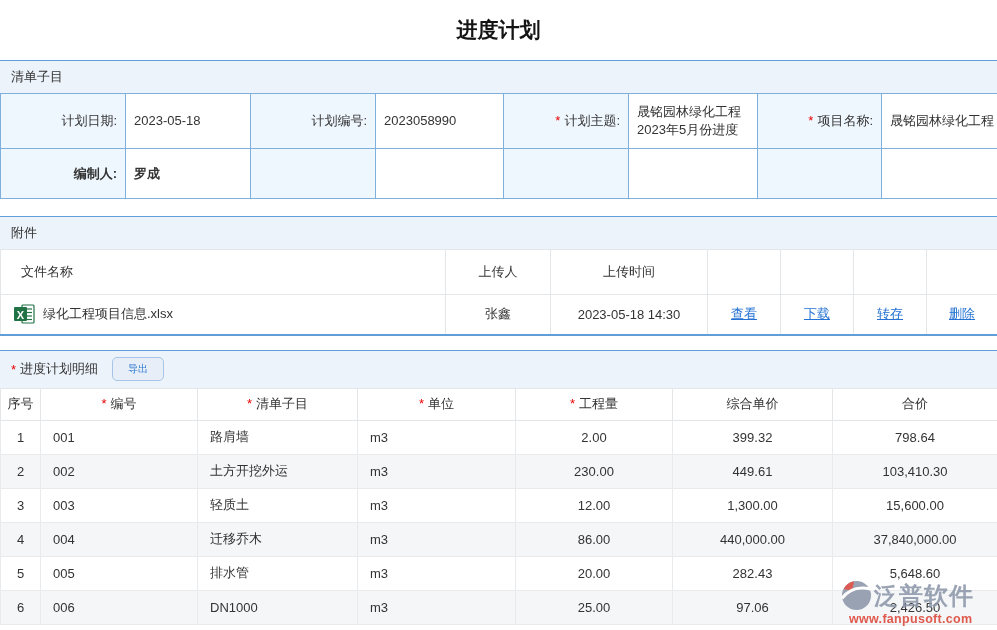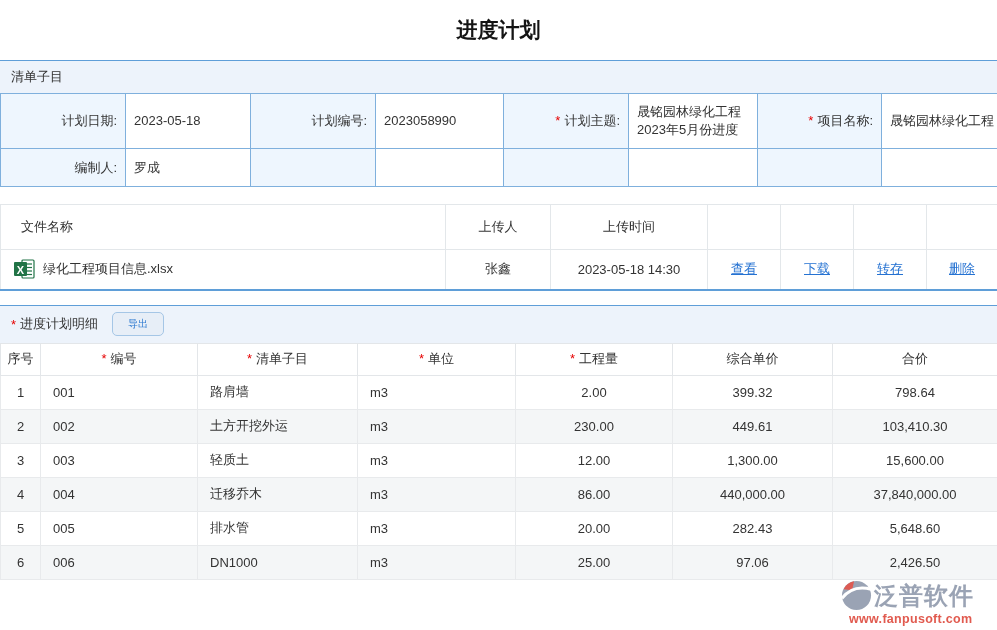--- a/index.html
+++ b/index.html
@@ -13,21 +13,21 @@
   .section-bar { height:33px; background:#edf3fb; border-top:1px solid #5f9ed8;
                  display:flex; align-items:center; padding:0 11px; color:#333; }
 
   .req { color:#e60000; margin-right:4px; font-weight:normal; }
 
   
   .form-clip { width:997px; overflow:hidden; }
   .form-table { border-collapse:collapse; table-layout:fixed; width:1061px; }
   .form-table td { border:1px solid #7fb0dd; padding:2px 8px; vertical-align:middle; line-height:1.35; }
   .form-table tr.r1 td { height:55px; }
-  .form-table tr.r2 td { height:38px; }
+  .form-table tr.r2 td { height:50px;font-weight:bold; }
   .form-table .lbl { background:#eef6fe; text-align:right; }
   .form-table .val { background:#fff; text-align:left; }
   .form-table .nowrap { white-space:nowrap; overflow:hidden; }
 
   
   .attach-table { border-collapse:collapse; table-layout:fixed; width:997px;
                   border-bottom:2px solid #5f9ed8; }
   .attach-table th, .attach-table td { border:1px solid #e3e7ea; font-weight:normal; }
   .attach-table th { height:45px; color:#333; text-align:center; }
   .attach-table td { height:40px; text-align:center; }
@@ -104,20 +104,23 @@
         <td class="val"></td>
         <td class="lbl"></td>
         <td class="val"></td>
       </tr>
     </tbody>
       </table>
   </div>
 
   <div class="spacer17"></div>
 
+  <div class="section-bar">
+    <span>附件</span>
+  </div>
   <table class="attach-table">
     <colgroup>
       <col style="width:445px">
         <col style="width:105px">
         <col style="width:157px">
       <col style="width:73px">
         <col style="width:73px">
         <col style="width:73px">
         <col style="width:71px">
     </colgroup>

